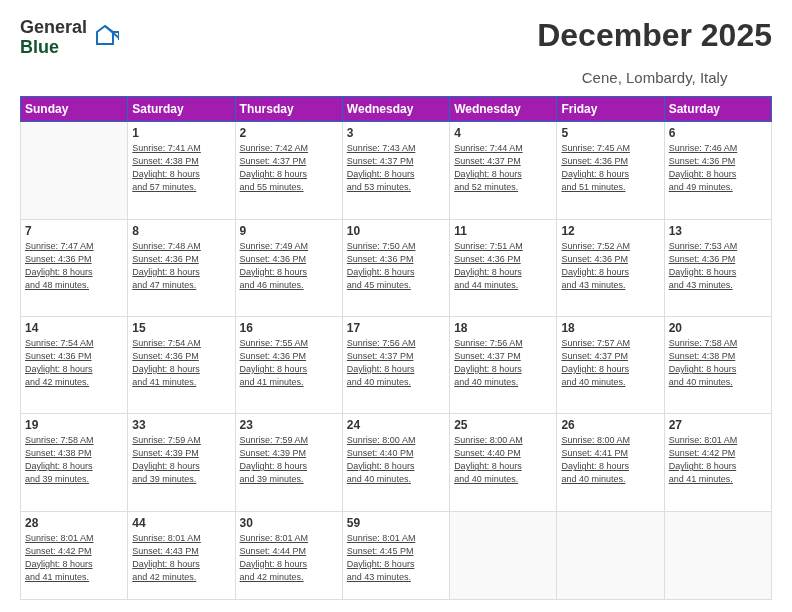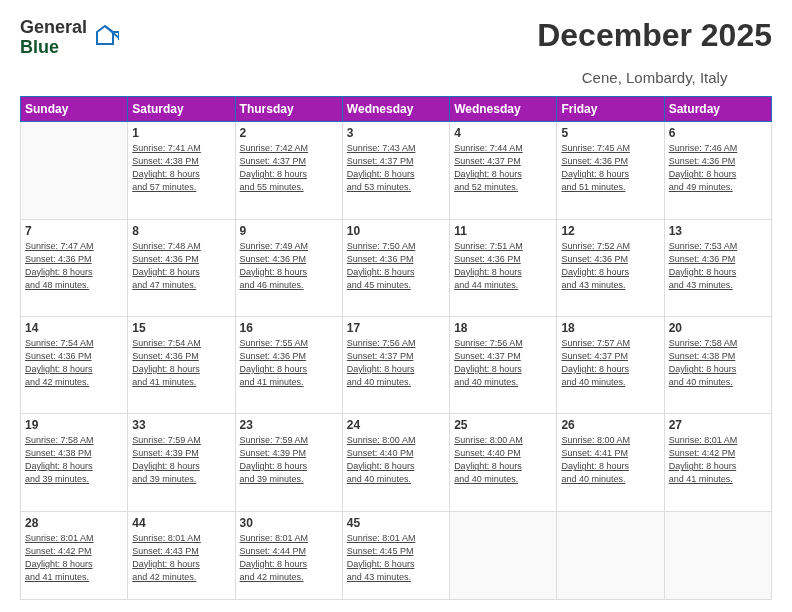--- a/index.html
+++ b/index.html
@@ -261,21 +261,21 @@
           </td>
           <td>
             <span class="day-number">44</span>
             <div class="day-info">Sunrise: 8:01 AM<br>Sunset: 4:43 PM<br>Daylight: 8 hours<br> and 42 minutes.</div>
           </td>
           <td>
             <span class="day-number">30</span>
             <div class="day-info">Sunrise: 8:01 AM<br>Sunset: 4:44 PM<br>Daylight: 8 hours<br> and 42 minutes.</div>
           </td>
           <td>
-            <span class="day-number">45</span>
+            <span class="day-number">59</span>
             <div class="day-info">Sunrise: 8:01 AM<br>Sunset: 4:45 PM<br>Daylight: 8 hours<br> and 43 minutes.</div>
           </td>
           <td class="empty-cell"></td>
           <td class="empty-cell"></td>
           <td class="empty-cell"></td>
         </tr>
       </tbody>
   </table>
 </div>
 

